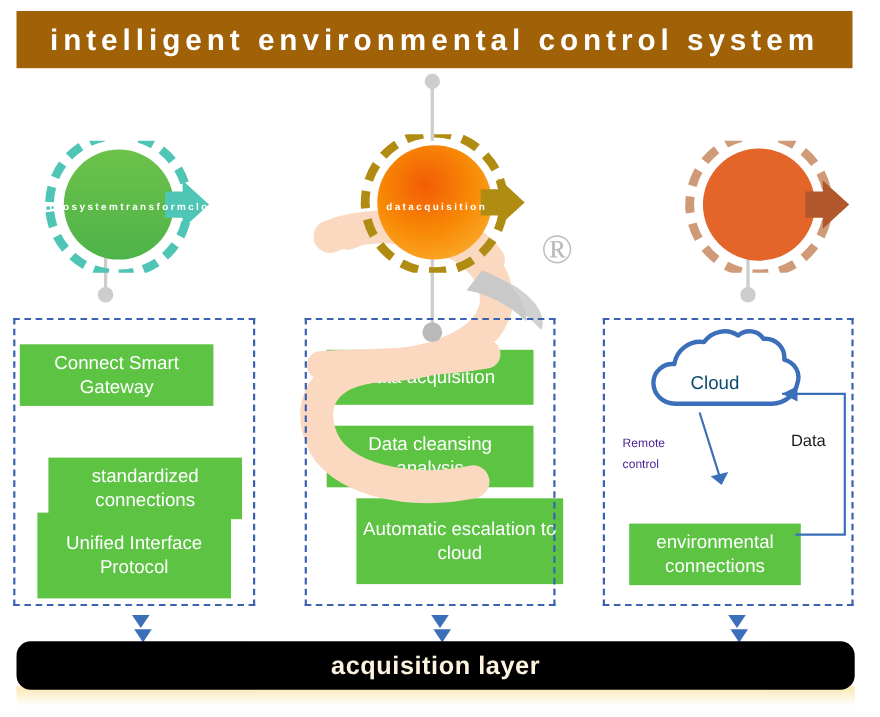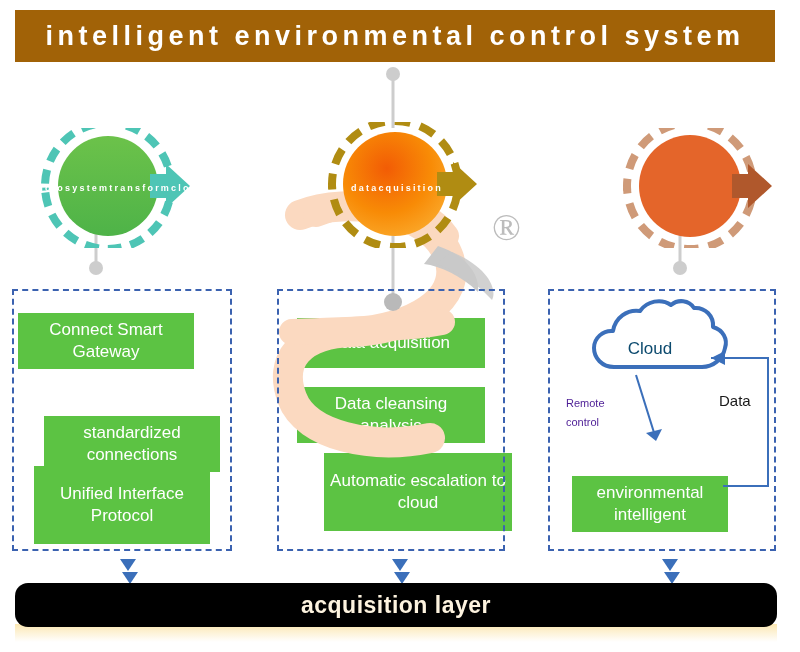--- a/index.html
+++ b/index.html
@@ -323,18 +323,18 @@
 
   <path d="M175 197 L220 197 L220 69 L163 69" fill="none" stroke="#3b6fba" stroke-width="2"></path>
   <path d="M163 69 l14 -7 l0 14 z" fill="#3b6fba"></path>
 
   <line x1="88" y1="86" x2="108" y2="150" stroke="#3b6fba" stroke-width="2"></line>
   <path d="M108 152 l-10 -8 l16 -4 z" fill="#3b6fba"></path>
 </svg>
 <div id="cloud-text">Cloud</div>
 <div id="remote-control-text">Remote control</div>
 <div id="data-text">Data</div>
-<div class="green-box" id="box-controller">environmental intelligent</div>
+<div class="green-box" id="box-controller">environmental connections</div>
 
 <div id="footer-glow"></div>
 <div id="footer-bar">
   <span id="footer-title">acquisition layer</span>
 </div>
 
 </body></html>

